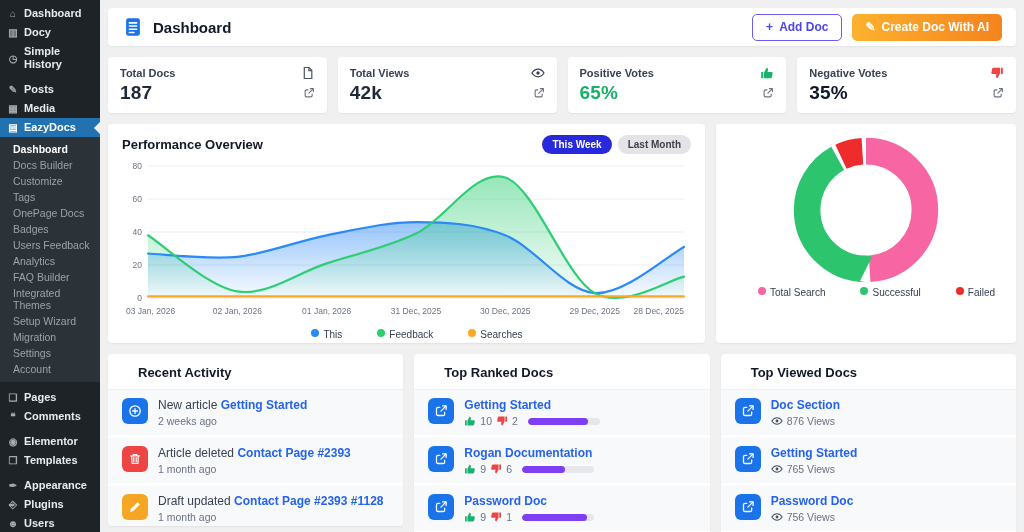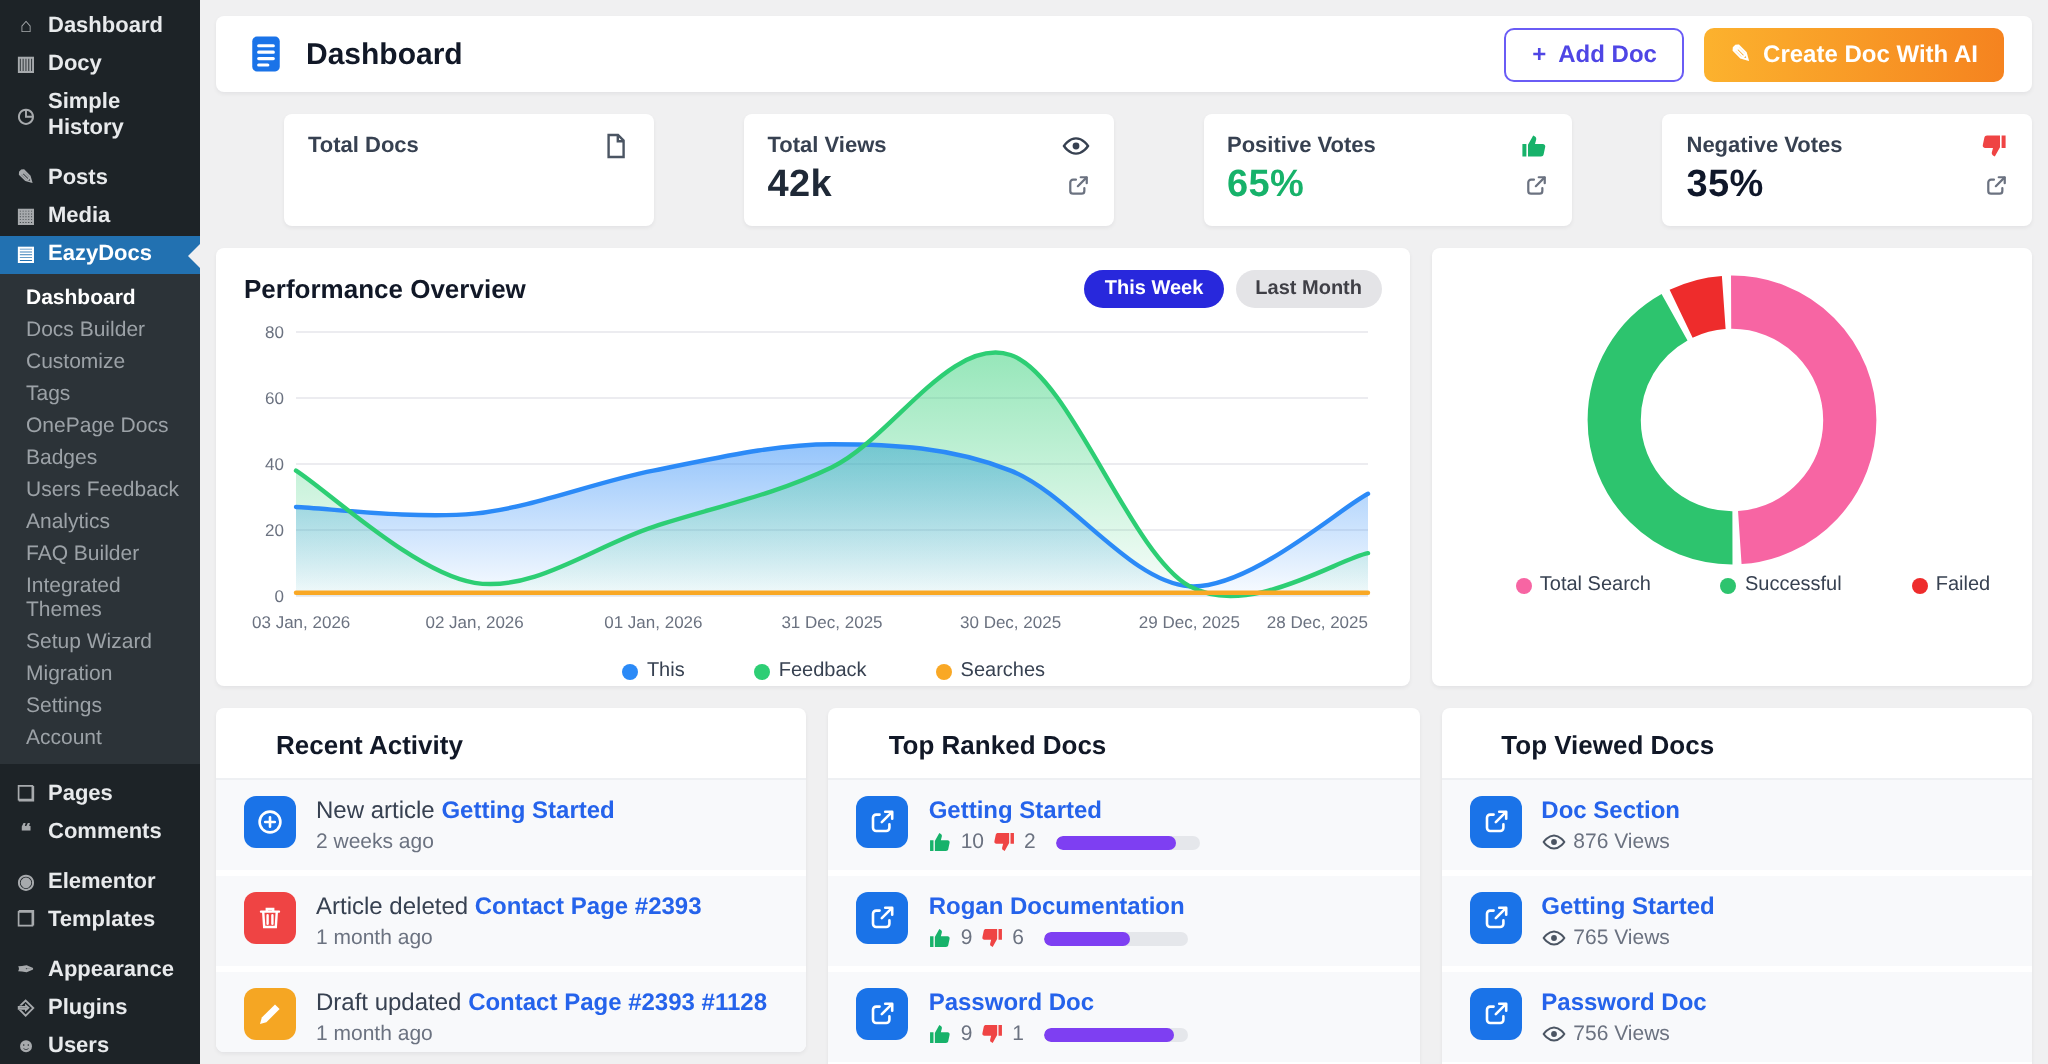--- a/index.html
+++ b/index.html
@@ -26,35 +26,35 @@
   .hdr { display:flex; justify-content:space-between; align-items:center; height:38px; padding:0 14px; margin-bottom:11px; }
   .hdr-left { display:flex; align-items:center; gap:9px; }
   .hdr-ic svg { width:22px; height:22px; display:block; }
   .hdr-title { font-size:15px; font-weight:bold; color:#111827; }
   .hdr-right { display:flex; gap:10px; }
   .btn { display:flex; align-items:center; gap:6px; height:27px; padding:0 13px; border-radius:5px; font-size:12px; font-weight:bold; cursor:pointer; font-family:inherit; }
   .btn-outline { background:#fff; border:1px solid #6a5cf5; color:#4f46e5; }
   .btn-ai { background:linear-gradient(90deg,#fcb22e,#f5831f); border:none; color:#fff; }
 
   .stats { display:grid; grid-template-columns:repeat(4,1fr); gap:11px; margin-bottom:11px; }
-  .stat { height:56px; padding:9px 12px; display:flex; flex-direction:column; justify-content:space-between;margin-left:34px; }
+  .stat { height:56px; padding:9px 12px; display:flex; flex-direction:column; justify-content:space-between; }
   .stat-row { display:flex; justify-content:space-between; align-items:center; }
   .stat-label { font-size:11px; font-weight:bold; color:#374151; }
   .stat-value { font-size:19px; font-weight:bold; letter-spacing:.2px; }
   .s-ic svg { width:14px; height:14px; display:block; }
   .ext-btn { color:#6b7280; cursor:pointer; }
   .ext-btn svg { width:12px; height:12px; display:block; }
 
   .charts-row { display:grid; grid-template-columns:597px 1fr; gap:11px; margin-bottom:11px; }
   .chart-card { height:219px; padding:10px 14px; overflow:hidden; }
   .card-head { display:flex; justify-content:space-between; align-items:center; margin-bottom:4px; }
   .card-title { font-size:13px; font-weight:bold; color:#111827; }
   .tg { font-size:10px; font-weight:bold; padding:4px 10px; border-radius:10px; border:none; cursor:pointer; margin-left:6px; font-family:inherit; }
   .legend { display:flex; justify-content:center; align-items:center; gap:14px; font-size:10px; color:#374151; margin-top:1px; }
-  .lg-item { display:flex; align-items:center; gap:4px; cursor:pointer;margin-left:21px; }
+  .lg-item { display:flex; gap:4px; cursor:pointer;margin-left:21px; }
   .dot { width:8px; height:8px; border-radius:50%; flex:none; }
   #donut-wrap { display:flex; justify-content:center; }
 
   .bottom-row { display:grid; grid-template-columns:1fr 1fr 1fr; gap:11px; }
   .list-card { overflow:hidden; }
   .list-card.recent { height:172px; }
   .list-card.tall { height:221px; }
   .list-head { font-size:13px; font-weight:bold; color:#111827; padding:11px 30px 9px; border-bottom:1px solid #eef0f3; }
   .row { display:flex; gap:10px; padding:8px 14px; background:#f8f9fb; border-bottom:3px solid #fff; align-items:flex-start; }
   .icbox { width:26px; height:26px; border-radius:6px; display:flex; align-items:center; justify-content:center; flex:none; color:#fff; }
@@ -177,20 +177,30 @@
     </div>
 
     <div class="stats" id="stats">
         <div class="card stat">
           <div class="stat-row">
             <span class="stat-label">Total Docs</span>
             <span class="s-ic" style="color: rgb(75, 85, 99);">
               <svg viewBox="0 0 14 14" fill="none" stroke="currentColor" stroke-width="1.2">
                 <path d="M3.3 1.5h4.7l2.8 2.8v8.2H3.3z"></path>
                 <path d="M7.9 1.7v2.9h2.9"></path>
+              </svg>
+            </span>
+          </div>
+          <div class="stat-row">
+            <span class="stat-value" style="color: rgb(31, 41, 55);">187</span>
+            <span class="ext-btn">
+              <svg viewBox="0 0 14 14" fill="none" stroke="currentColor" stroke-width="1.3" stroke-linecap="round" stroke-linejoin="round">
+                <path d="M5.8 3.3H4.1c-.9 0-1.6.7-1.6 1.6v5c0 .9.7 1.6 1.6 1.6h5c.9 0 1.6-.7 1.6-1.6V8.2"></path>
+                <path d="M8.6 1.9h3.5v3.5"></path>
+                <path d="M11.9 2.1 6.9 7.1"></path>
               </svg>
             </span>
           </div>
         </div>
         <div class="card stat">
           <div class="stat-row">
             <span class="stat-label">Total Views</span>
             <span class="s-ic" style="color: rgb(55, 65, 81);">
               <svg viewBox="0 0 14 14">
                 <path d="M1 7s2.4-3.8 6-3.8S13 7 13 7s-2.4 3.8-6 3.8S1 7 1 7z" fill="none" stroke="currentColor" stroke-width="1.2"></path>

